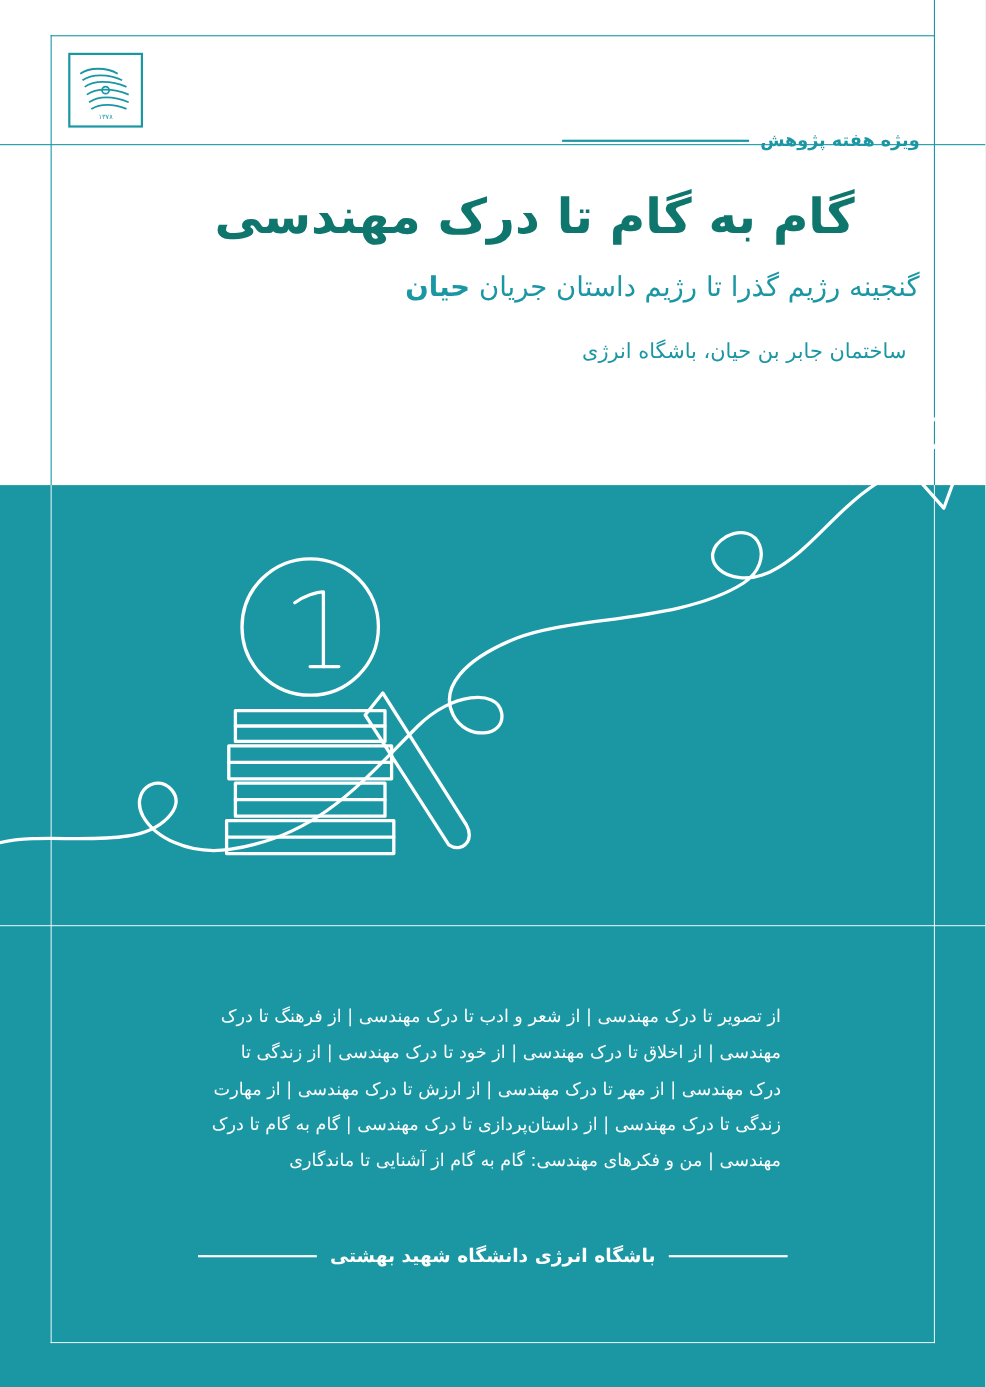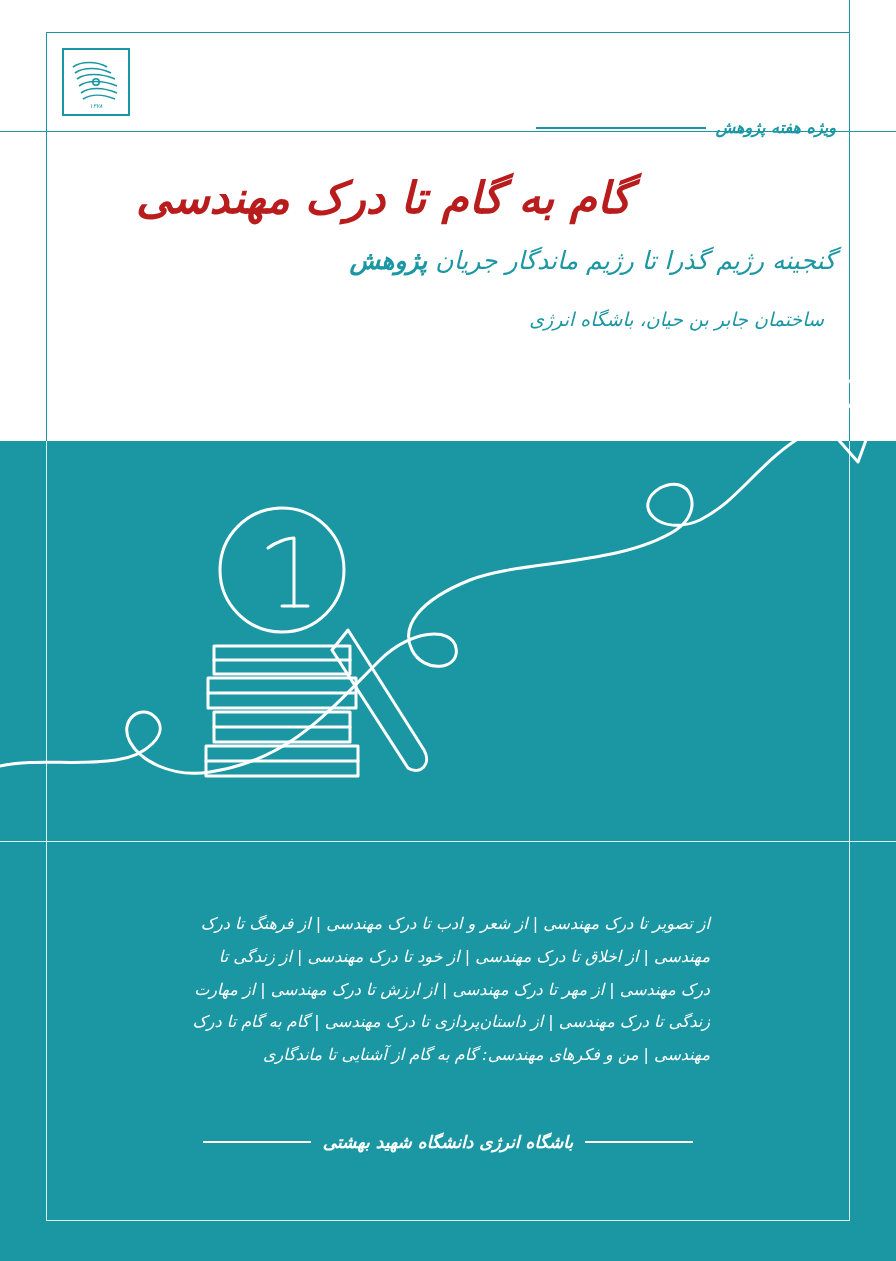--- a/index.html
+++ b/index.html
@@ -9,21 +9,20 @@
   }
   body {
     font-family: "DejaVu Sans", "Liberation Sans", sans-serif;
   }
   .poster {
     position: relative;
     width: 896px;
     height: 1261px;
     background: #ffffff;
     overflow: hidden;
-    font-style: italic;
   }
 
   
   .teal-band {
     position: absolute;
     left: 0;
     top: 441px;
     width: 896px;
     height: 1220px;
     background: #1b97a4;
@@ -124,24 +123,24 @@
     font-weight: bold;
     color: #1b97a4;
     white-space: nowrap;
   }
 
   .title-main {
     position: absolute;
     right: 60px;
     top: 170px;
     width: 700px;
-    text-align: left;
+    text-align: center;
     font-size: 44px;
     font-weight: bold;
-    color: #b91c1c;
+    color: #0f766e;
     letter-spacing: 0px;
     line-height: 1.25;
   }
   .title-sub {
     position: absolute;
     right: 60px;
     top: 244px;
     width: 700px;
     text-align: right;
     font-size: 25px;
@@ -249,21 +248,21 @@
     </svg>
   </div>
 
   <div class="eyebrow">
     <span class="txt">ویژه هفته پژوهش</span>
     <span class="rule"></span>
   </div>
 
   <div class="title-main">گام به گام تا درک مهندسی</div>
 
-  <div class="title-sub"><span>گنجینه رژیم گذرا تا رژیم ماندگار جریان </span><b>پژوهش</b></div>
+  <div class="title-sub"><span>گنجینه رژیم گذرا تا رژیم داستان جریان </span><b>حیان</b></div>
 
   <div class="venue">ساختمان جابر بن حیان، باشگاه انرژی</div>
 
 
   <div class="illustration">
     <svg width="896" height="520" viewBox="0 0 896 520" aria-hidden="true">
       <g fill="none" stroke="#ffffff" stroke-width="3" stroke-linecap="round" stroke-linejoin="round">
 
         <path d="M782 85 L896 28 L858 132 L828 98 Z"></path>
         <path d="M896 28 L828 98"></path>

